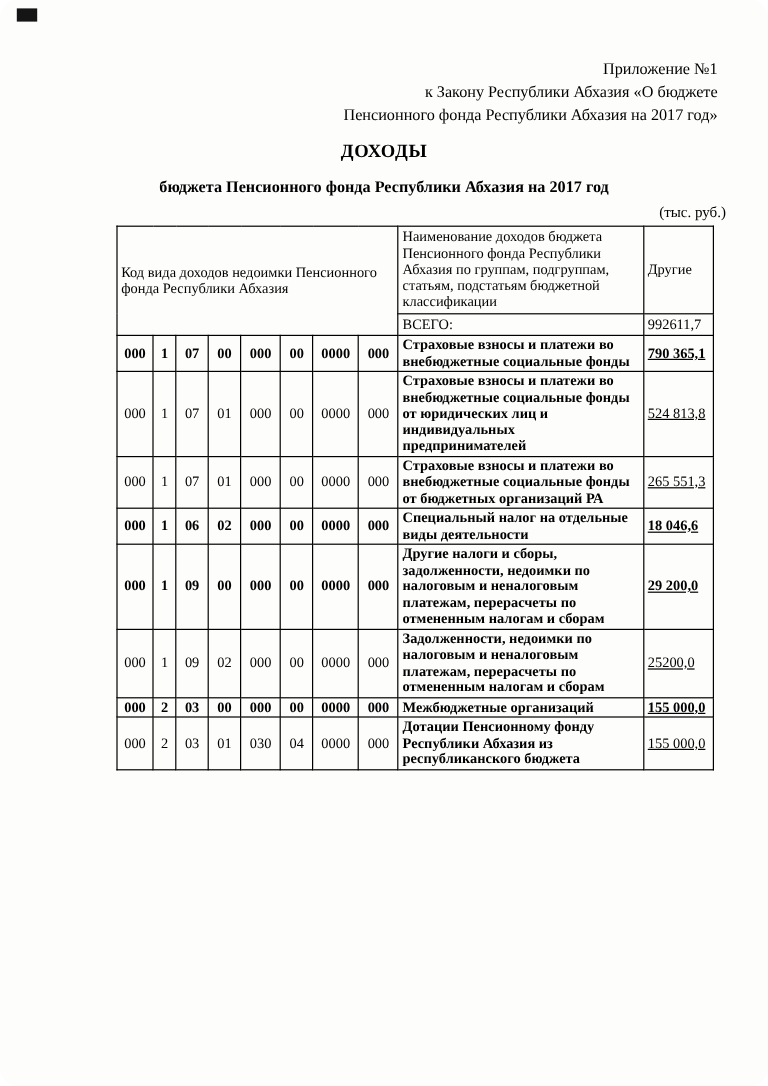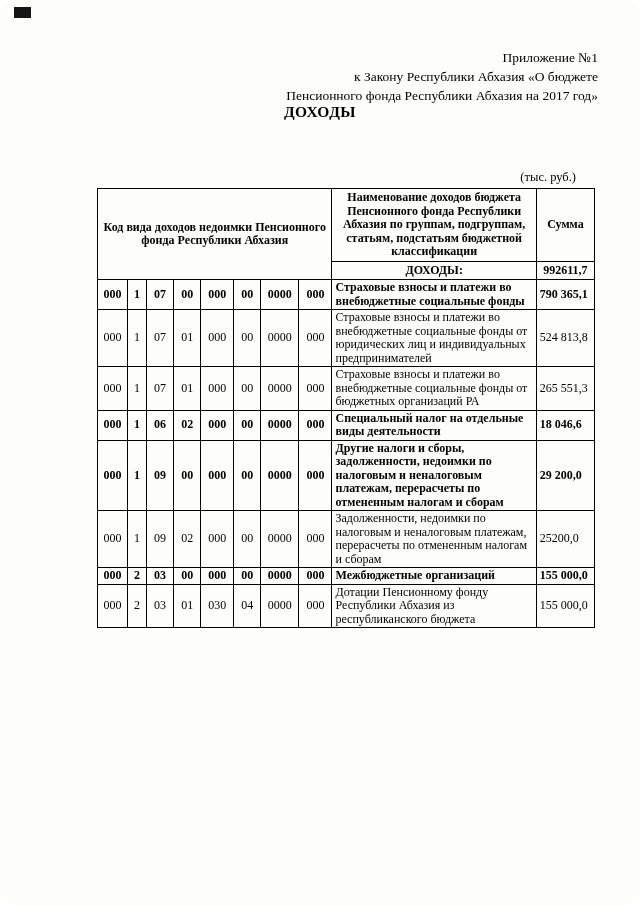--- a/index.html
+++ b/index.html
@@ -22,83 +22,84 @@
   .appendix {
     position: absolute;
     top: 48px; right: 42px;
     text-align: right;
     font-size: 13.5px;
     line-height: 19px;
     white-space: pre-line;
   }
   .doc-title {
     position: absolute;
-    top: 103px; left: 0;
+    top: 118px; left: 0;
     width: 100%;
     text-align: center;
     font-weight: bold;
     font-size: 15.5px;
     letter-spacing: 0.5px;
   }
   .doc-subtitle {
     position: absolute;
     top: 148px; left: 0;
     width: 100%;
     text-align: center;
     font-weight: bold;
     font-size: 13.5px;
   }
   .units {
     position: absolute;
-    top: 170px; right: 64px;
+    top: 170px; right: 35px;
     font-size: 12.5px;
     margin-left: 36px;
   }
   .table-wrap {
     position: absolute;
     top: 188px; left: 97px;
     width: 498px;
   }
   table.income {
     border-collapse: collapse;
     width: 100%;
     font-size: 12px;
     line-height: 13.5px;
     table-layout: fixed;
   }
   table.income th, table.income td {
     border: 1px solid #000;
     padding: 1px 3px;
   }
   table.income th {
-    font-weight: bold;
-    text-align: center;
+    font-weight: normal;
+    text-align: left;
     vertical-align: middle;
     padding: 2px 3px;
   }
   th.total-label { text-align: left; vertical-align: middle; }
   th.total-value { text-align: left; vertical-align: middle; }
   td.code-cell { text-align: center; vertical-align: middle; }
-  td.name-cell { text-align: left; vertical-align: middle; }
-  td.sum-cell  { text-align: left; vertical-align: middle; }
+  td.name-cell { text-align: left; vertical-align: middle; font-weight: bold; }
+  td.sum-cell  { text-align: left; vertical-align: middle; text-decoration: underline; }
   tr.bold td { font-weight: bold; }
 </style>
 </head>
 <body>
 
 <div class="page">
 
   <div class="scan-artifact"></div>
 
   <div class="appendix">Приложение №1
 к Закону Республики Абхазия «О бюджете
 Пенсионного фонда Республики Абхазия на 2017 год»</div>
 
   <div class="doc-title">ДОХОДЫ</div>
 
+  <div class="doc-subtitle">бюджета Пенсионного фонда Республики Абхазия на 2017 год</div>
 
   <div class="units">(тыс. руб.)</div>
 
   <div class="table-wrap">
     <table class="income">
       <colgroup>
         <col style="width:30px">
         <col style="width:19px">
         <col style="width:27px">
         <col style="width:27px">
@@ -106,24 +107,24 @@
         <col style="width:27px">
         <col style="width:38px">
         <col style="width:33px">
         <col style="width:204px">
         <col style="width:58px">
       </colgroup>
       <thead>
         <tr>
           <th colspan="8" rowspan="2" class="code-header">Код вида доходов недоимки Пенсионного фонда Республики Абхазия</th>
           <th class="name-header">Наименование доходов бюджета Пенсионного фонда Республики Абхазия по группам, подгруппам, статьям, подстатьям бюджетной классификации</th>
-          <th class="sum-header">Сумма</th>
+          <th class="sum-header">Другие</th>
         </tr>
         <tr>
-          <th class="total-label">ДОХОДЫ:</th>
+          <th class="total-label">ВСЕГО:</th>
           <th class="total-value">992611,7</th>
         </tr>
       </thead>
       <tbody>
           <tr class="bold">
             <td class="code-cell">000</td>
             <td class="code-cell">1</td>
             <td class="code-cell">07</td>
             <td class="code-cell">00</td>
             <td class="code-cell">000</td>

